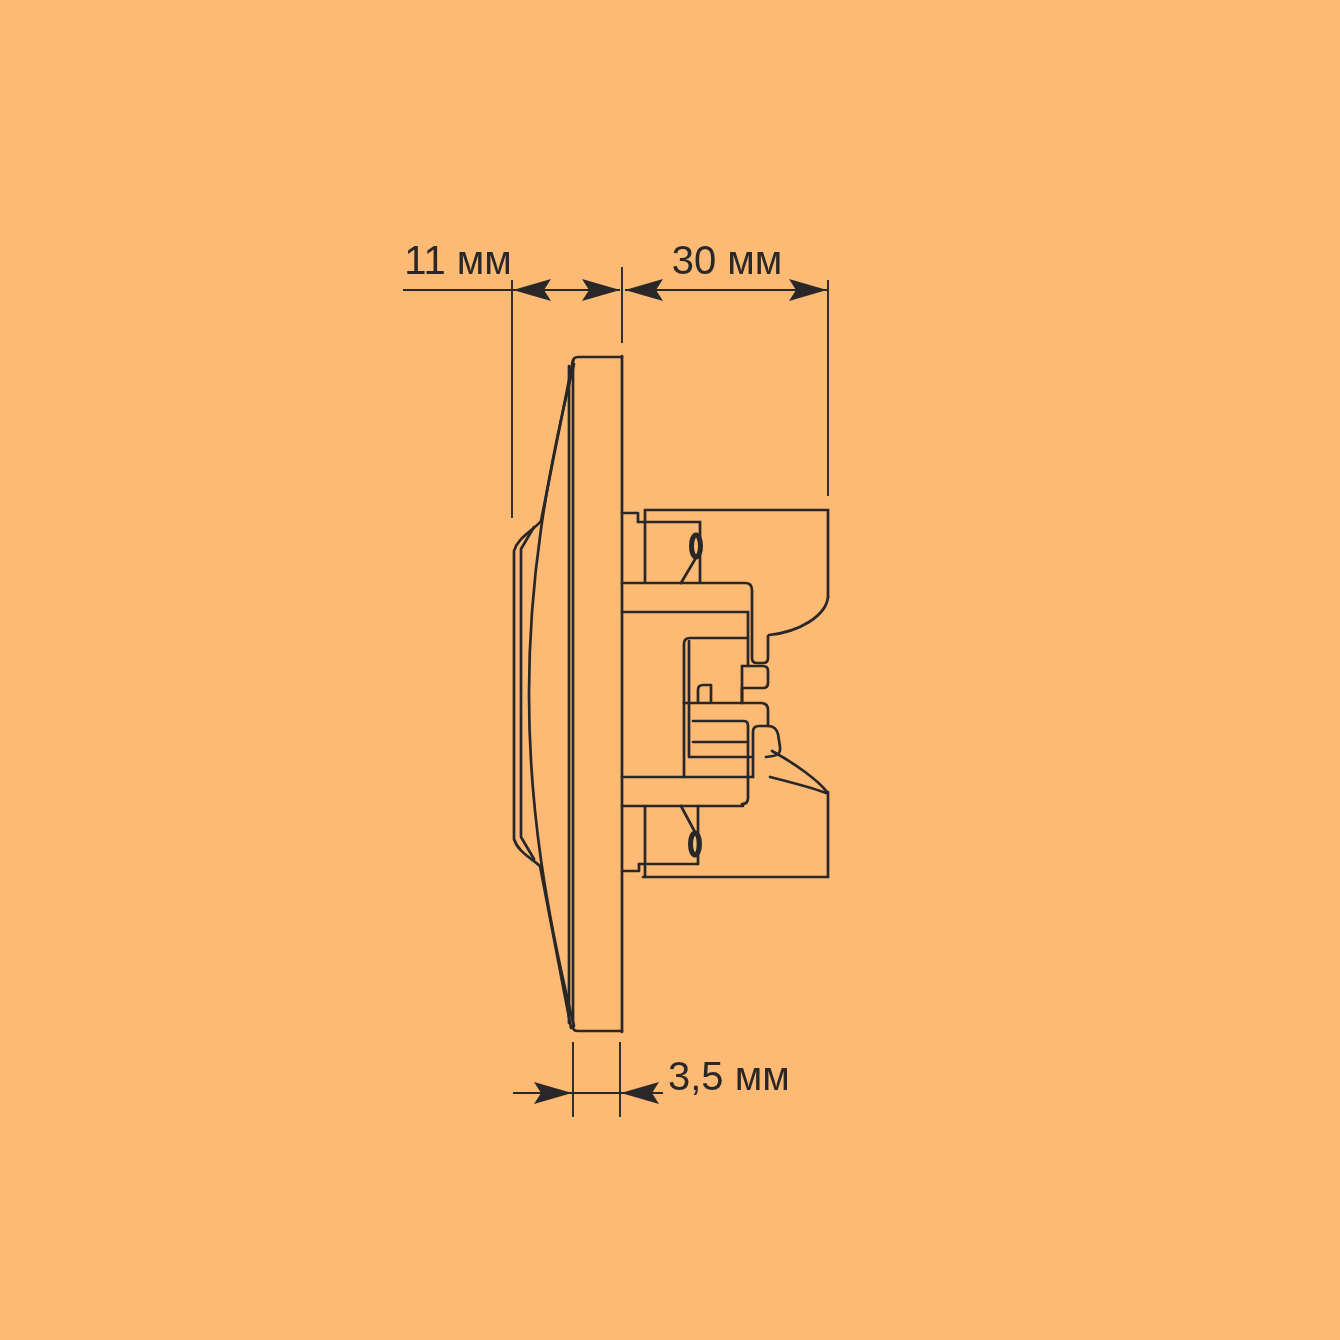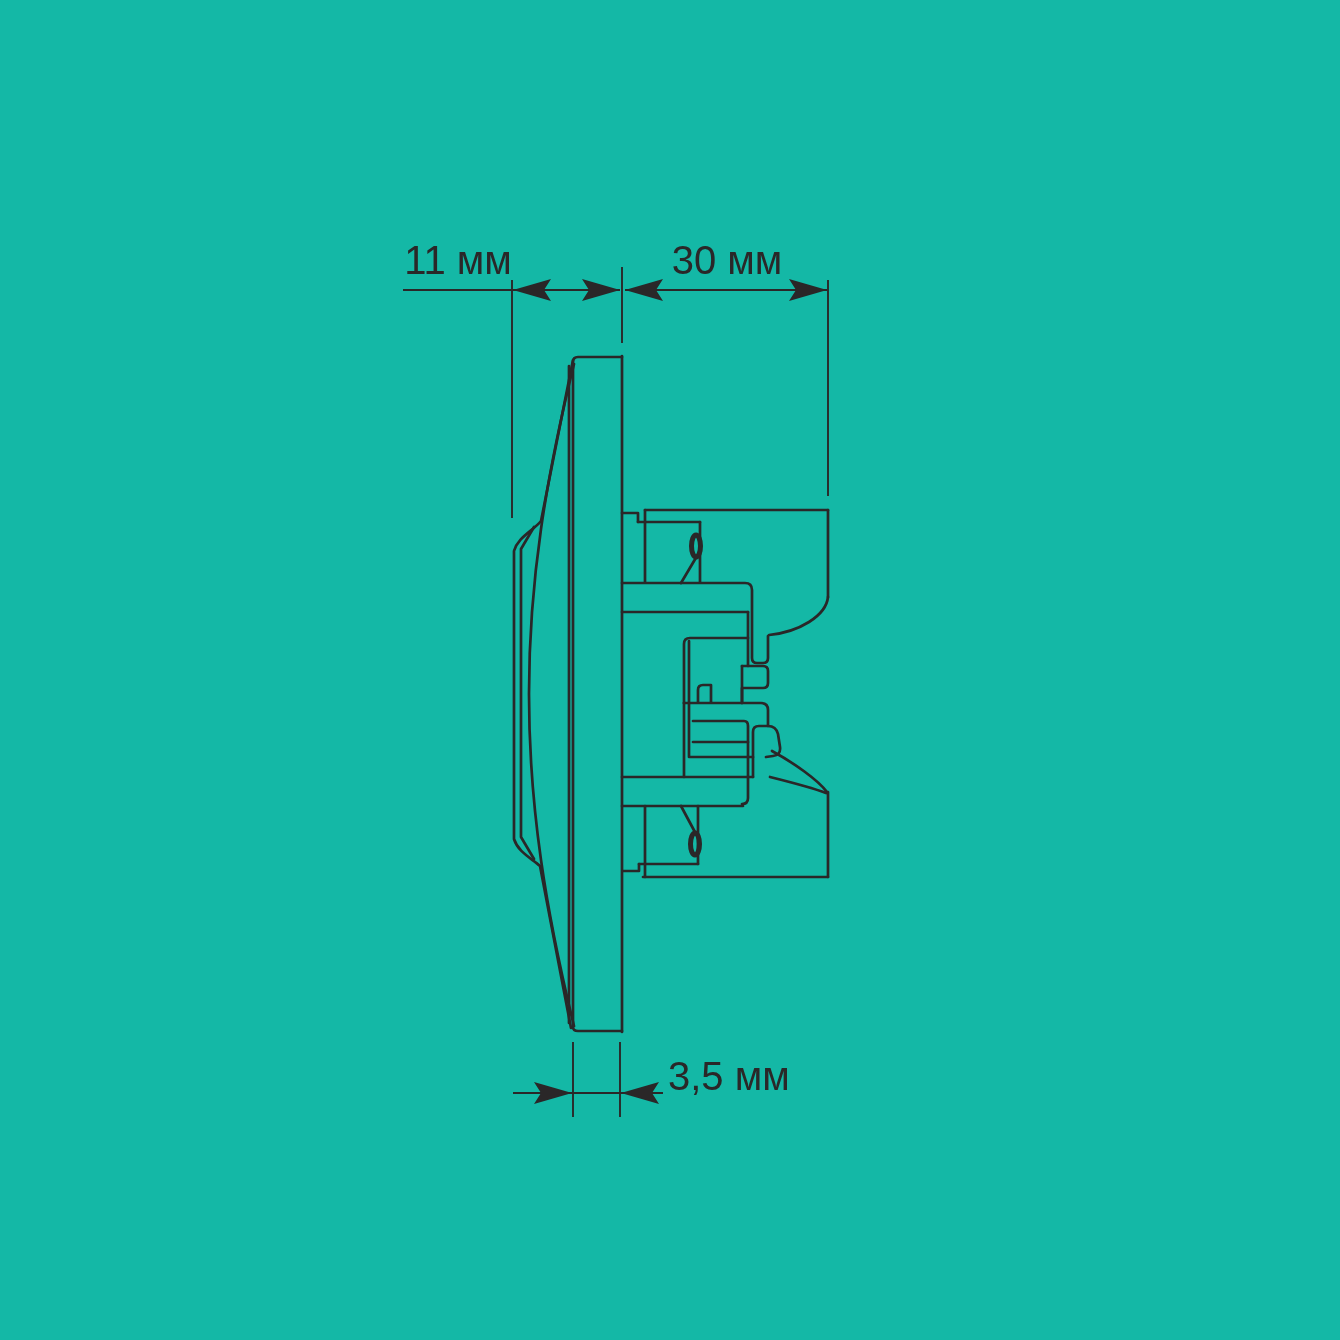--- a/index.html
+++ b/index.html
@@ -8,21 +8,21 @@
     background: #ffffff;
     width: 1340px;
     height: 1340px;
     overflow: hidden;
     font-family: "Liberation Sans", sans-serif;
   }
   .canvas {
     position: relative;
     width: 1340px;
     height: 1340px;
-    background: #14b8a6;
+    background: #fdba74;
   }
   svg { display: block; }
   .outline {
     fill: none;
     stroke: #2a2728;
     stroke-width: 2.7;
     stroke-linecap: round;
     stroke-linejoin: round;
   }
   .thin {

